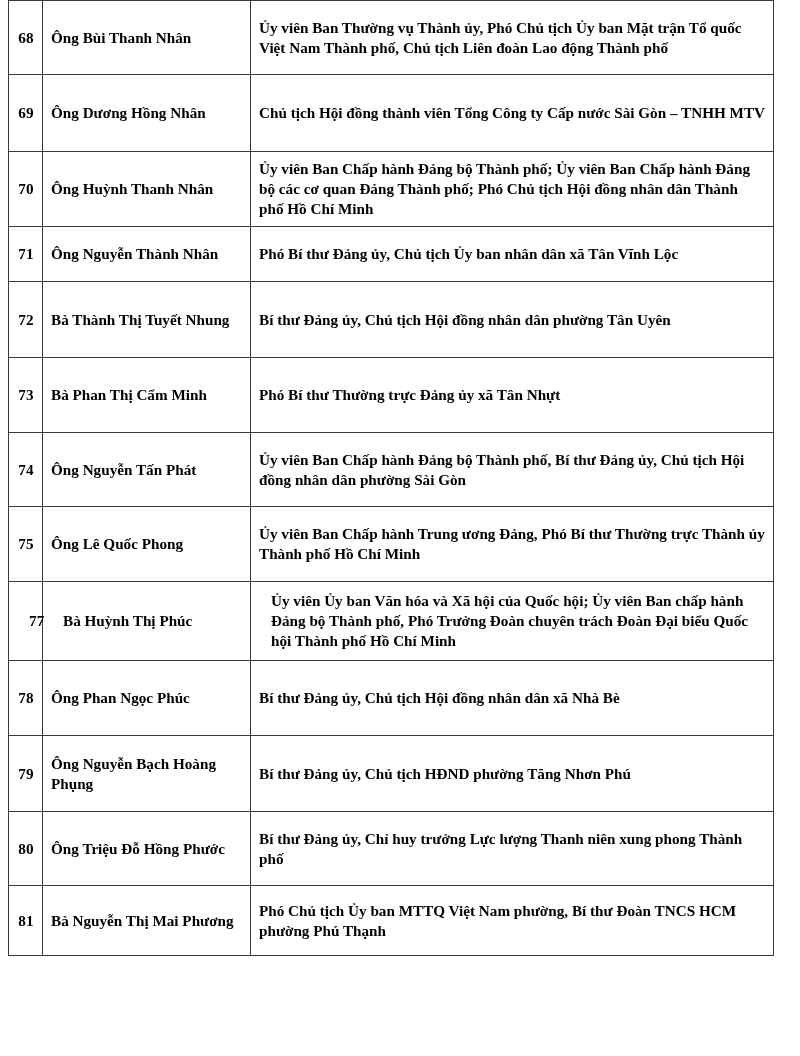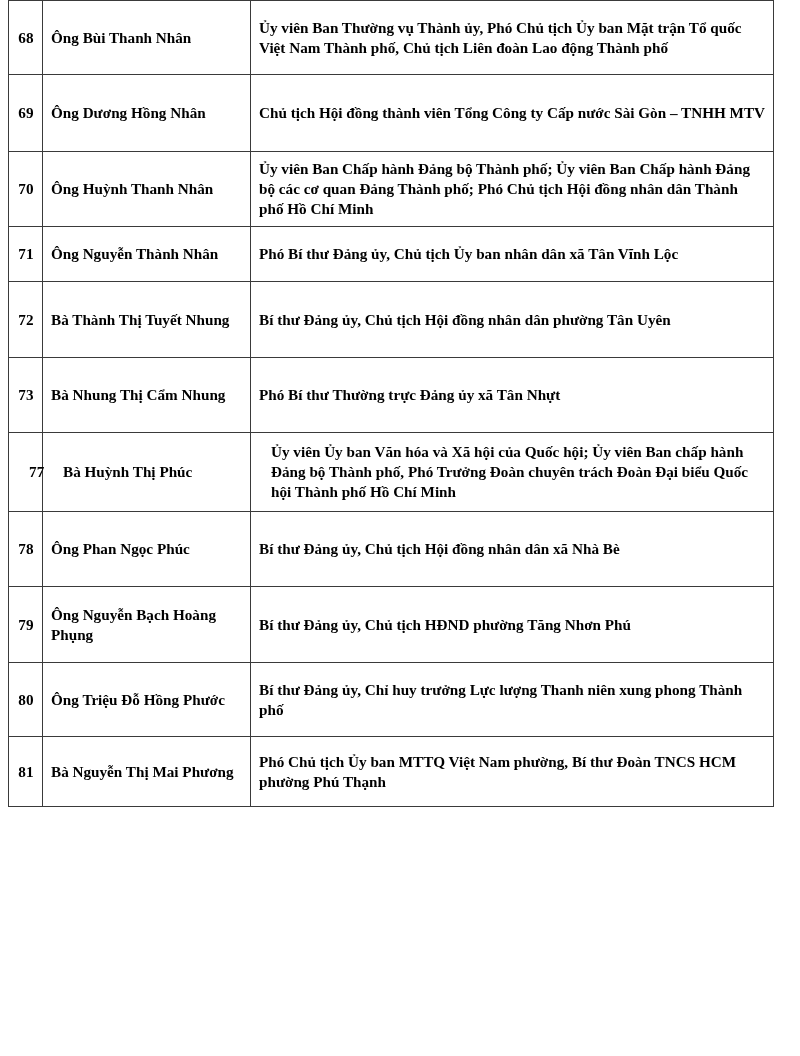--- a/index.html
+++ b/index.html
@@ -113,22 +113,32 @@
           <td class="name">Ông Nguyễn Thành Nhân</td>
           <td class="position">Phó Bí thư Đảng ủy, Chủ tịch Ủy ban nhân dân xã Tân Vĩnh Lộc</td>
         </tr>
         <tr class="r-72">
           <td class="num">72</td>
           <td class="name">Bà Thành Thị Tuyết Nhung</td>
           <td class="position">Bí thư Đảng ủy, Chủ tịch Hội đồng nhân dân phường Tân Uyên</td>
         </tr>
         <tr class="r-73">
           <td class="num">73</td>
-          <td class="name">Bà Nhung Thị Cẩm Nhung</td>
+          <td class="name">Bà Phan Thị Cẩm Minh</td>
           <td class="position">Phó Bí thư Thường trực Đảng ủy xã Tân Nhựt</td>
+        </tr>
+        <tr class="r-74">
+          <td class="num">74</td>
+          <td class="name">Ông Nguyễn Tấn Phát</td>
+          <td class="position">Ủy viên Ban Chấp hành Đảng bộ Thành phố, Bí thư Đảng ủy, Chủ tịch Hội đồng nhân dân phường Sài Gòn</td>
+        </tr>
+        <tr class="r-75">
+          <td class="num">75</td>
+          <td class="name">Ông Lê Quốc Phong</td>
+          <td class="position">Ủy viên Ban Chấp hành Trung ương Đảng, Phó Bí thư Thường trực Thành ủy Thành phố Hồ Chí Minh</td>
         </tr>
         <tr class="r-77">
           <td class="num">77</td>
           <td class="name">Bà Huỳnh Thị Phúc</td>
           <td class="position">Ủy viên Ủy ban Văn hóa và Xã hội của Quốc hội; Ủy viên Ban chấp hành Đảng bộ Thành phố, Phó Trưởng Đoàn chuyên trách Đoàn Đại biểu Quốc hội Thành phố Hồ Chí Minh</td>
         </tr>
         <tr class="r-78">
           <td class="num">78</td>
           <td class="name">Ông Phan Ngọc Phúc</td>
           <td class="position">Bí thư Đảng ủy, Chủ tịch Hội đồng nhân dân xã Nhà Bè</td>

